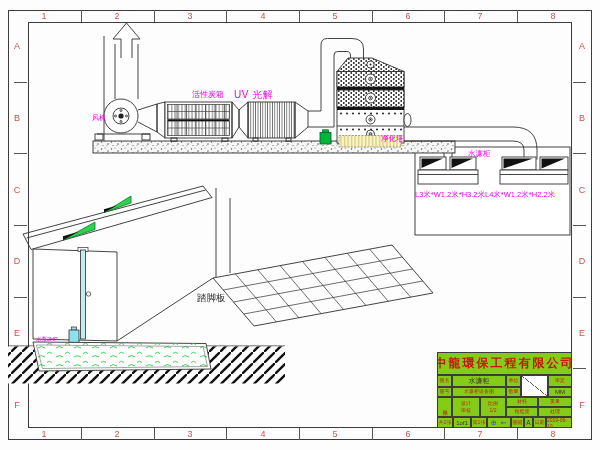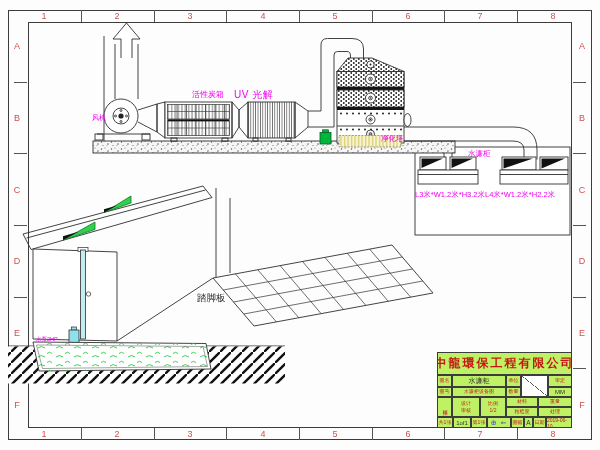--- a/index.html
+++ b/index.html
@@ -10,21 +10,21 @@
   .inner-frame{position:absolute;left:28px;top:22px;width:544px;height:406px;
                border:1.4px solid #3c3c3c;box-sizing:border-box;}
   .rulnum{position:absolute;transform:translate(-50%,-50%);font-size:9px;color:#d05050;}
   .tick-v{position:absolute;width:1.2px;height:12px;background:#555;}
   .tick-h{position:absolute;width:13px;height:1.2px;background:#555;}
   svg{position:absolute;left:0;top:0;}
   
   .tb{position:absolute;left:437px;top:352px;width:135px;height:76px;background:#fff;}
   .tb .cell{position:absolute;box-sizing:border-box;border:0.8px solid #3c3c3c;
             display:flex;align-items:center;justify-content:center;overflow:hidden;
-            color:#c22020;background:#bef264;}
+            color:#c22020;background:#84cc16;}
   .tb .company{font-family:"Liberation Serif", serif;font-weight:bold;font-size:12px;
                letter-spacing:2px;color:#c41414;white-space:nowrap;}
   .tb .dark{color:#333;}
   .tb .tiny{font-size:5px;line-height:5.5px;}
   .tb .t6{font-size:6px;}
   .tb .slash{background:
       linear-gradient(to top right, transparent 49%, #555 49%, #555 51%, transparent 51%), #fff;}
   .tb .vert{writing-mode:vertical-rl;letter-spacing:1px;}
   .tb .twoline{flex-direction:column;justify-content:center;gap:1px;}
   .tb .proj{color:#4a3bd0;font-size:7px;letter-spacing:1px;}

